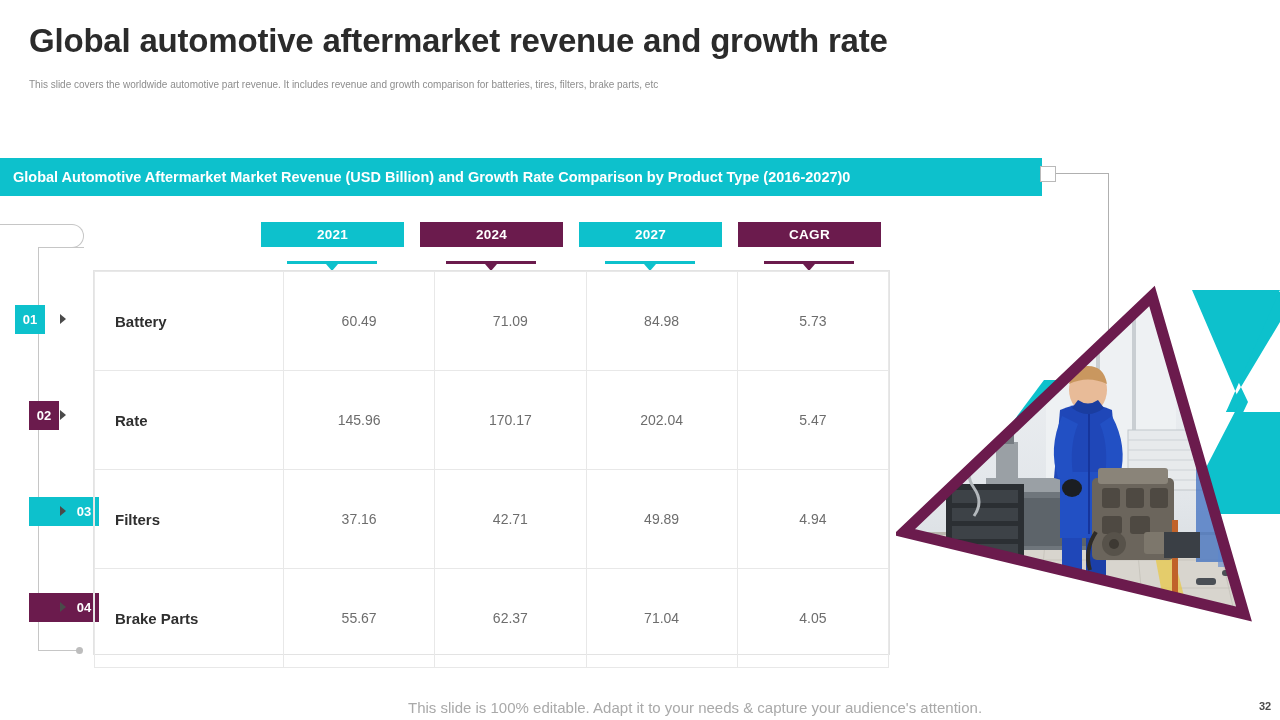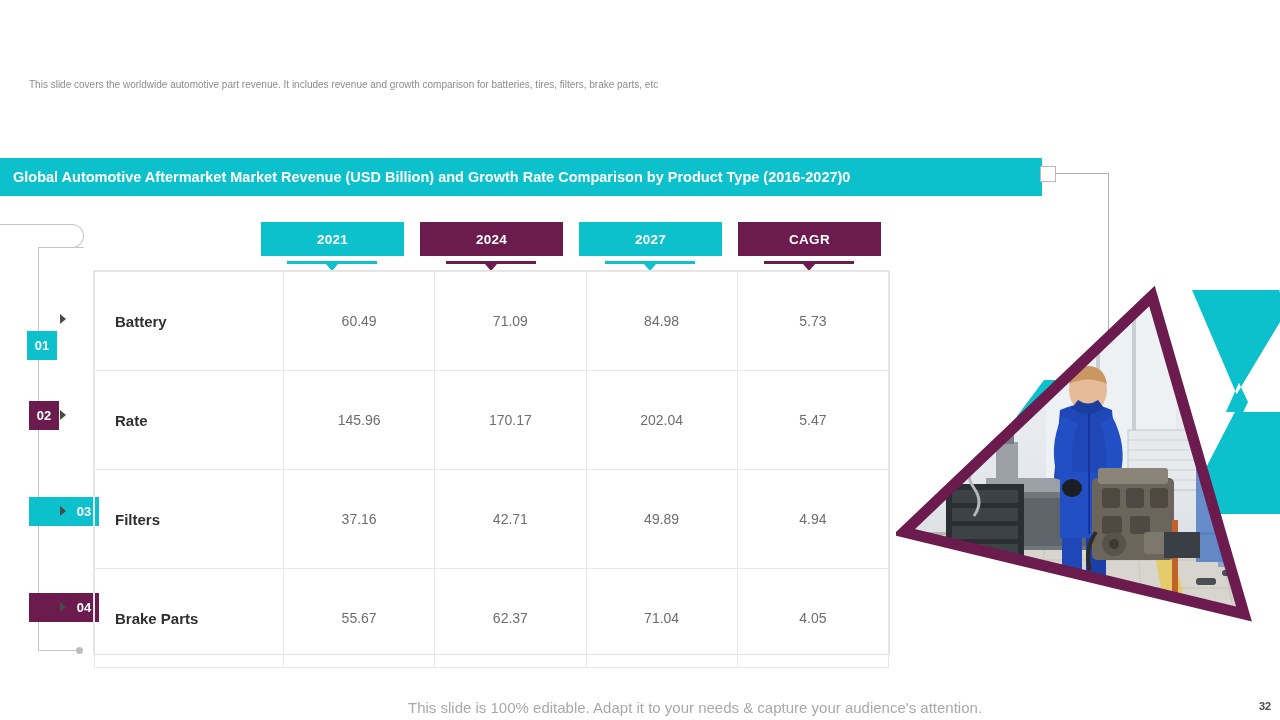--- a/index.html
+++ b/index.html
@@ -64,21 +64,21 @@
     display:flex;align-items:center;justify-content:center;
   }
   .badge-arrow{
     position:absolute;width:0;height:0;
     border-top:5px solid transparent;border-bottom:5px solid transparent;
     border-left:6px solid #4a4a4a;
   }
 
   
   .chip{
-    position:absolute;top:222px;height:34px;
+    position:absolute;top:222px;height:25px;
     display:flex;align-items:center;justify-content:center;
     color:#ffffff;font-size:13.5px;font-weight:bold;letter-spacing:.3px;
   }
   .chip-bar{position:absolute;top:261px;height:3px;}
   .chip-tri{
     position:absolute;top:264px;width:0;height:0;
     border-left:6px solid transparent;border-right:6px solid transparent;
   }
 
   
@@ -110,37 +110,38 @@
     background:#ffffff;
     display:flex;align-items:center;justify-content:center;
     font-size:11px;font-weight:bold;color:#4a4a4a;
   }
 </style>
 </head>
 <body>
 
 <div class="slide">
 
+  <div class="title">Global automotive aftermarket revenue and growth rate</div>
   <div class="subtitle">This slide covers the worldwide automotive part revenue. It includes revenue and growth comparison for batteries, tires, filters, brake parts, etc</div>
 
   <div class="banner">
     <div class="banner-text">Global Automotive Aftermarket Market Revenue (USD Billion) and Growth Rate Comparison by Product Type (2016-2027)0</div>
   </div>
   <div class="banner-sq"></div>
   <div class="banner-line-h"></div>
   <div class="banner-line-v"></div>
 
   <div class="rail-top-h"></div>
   <div class="rail-curve"></div>
   <div class="rail-mid-h"></div>
   <div class="rail-v"></div>
   <div class="rail-bot-h"></div>
   <div class="rail-dot"></div>
 
-  <div class="badge" style="left:27px;top:305px;background:#0dc1cc;margin-top:26px;">
+  <div class="badge" style="left:15px;top:305px;background:#0dc1cc;">
     <span>01</span>
   </div>
   <div class="badge-arrow" style="left:60px;top:314px;"></div>
 
   <div class="badge" style="left:29px;top:401px;background:#6b1b4d;">
     <span>02</span>
   </div>
   <div class="badge-arrow" style="left:60px;top:410px;"></div>
 
   <div class="badge" style="left:29px;top:497px;background:#0dc1cc;padding-left:40px;">

